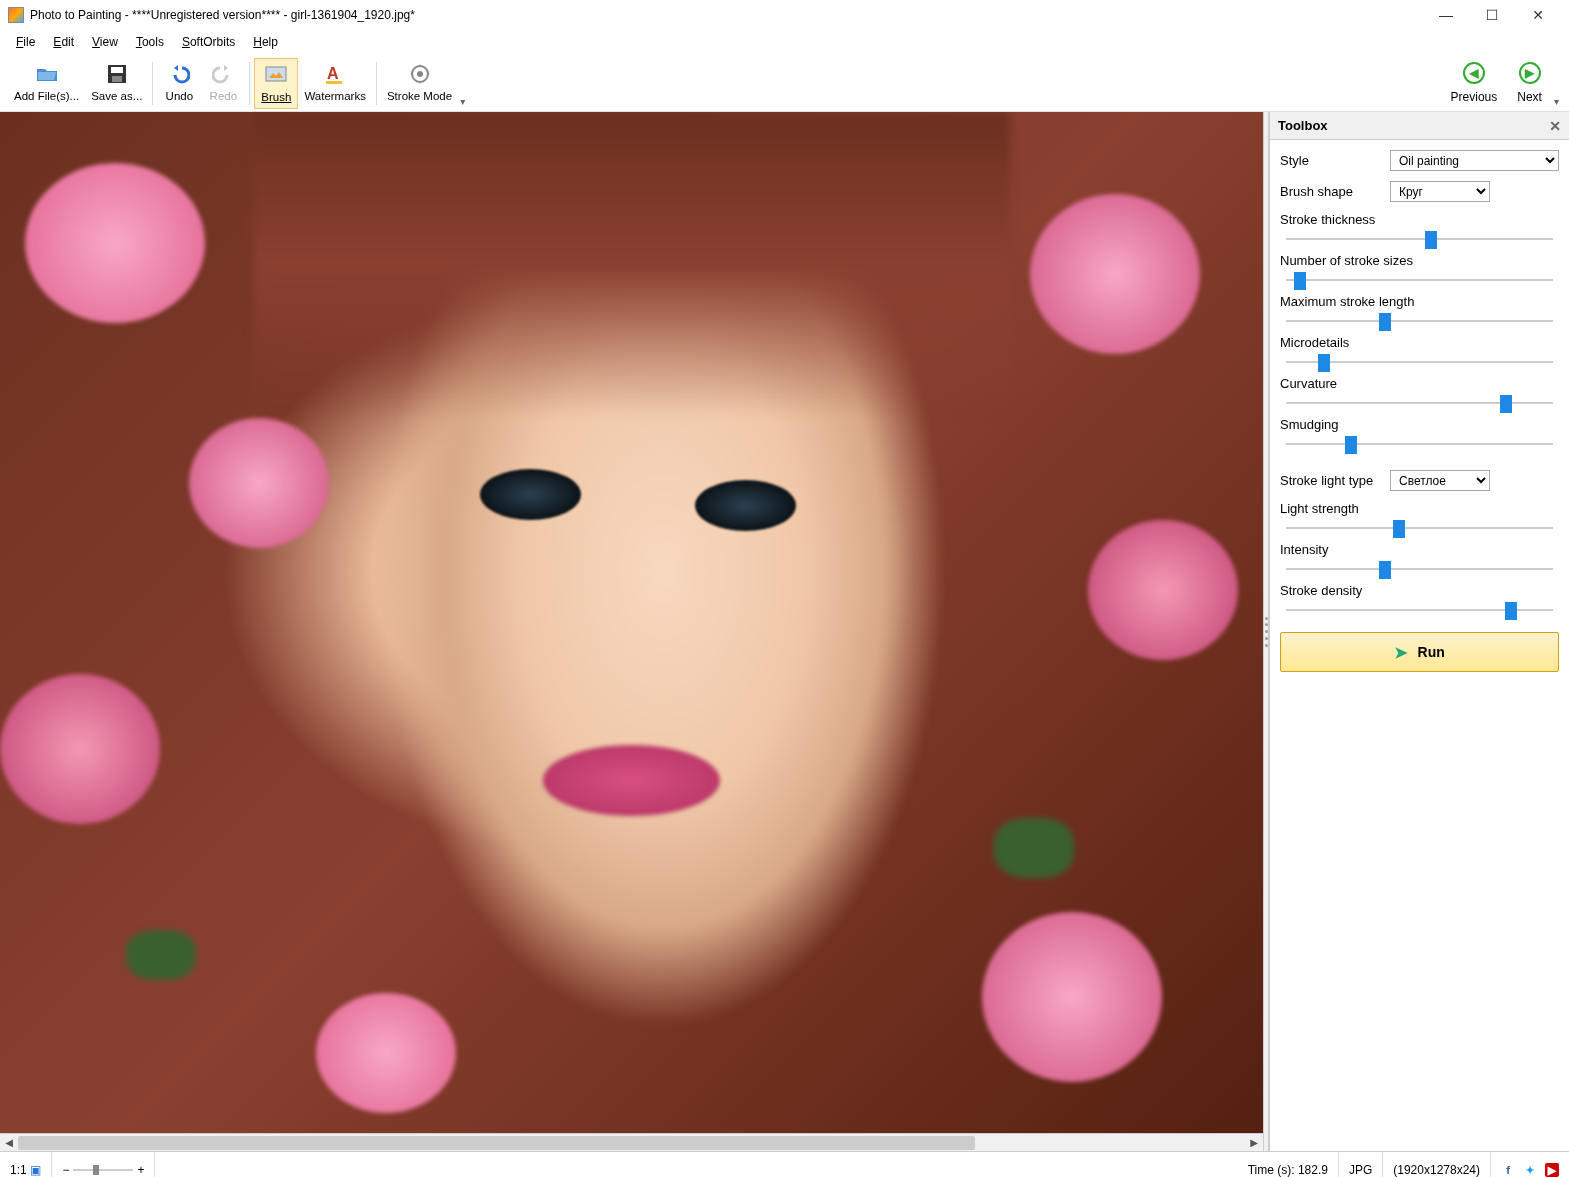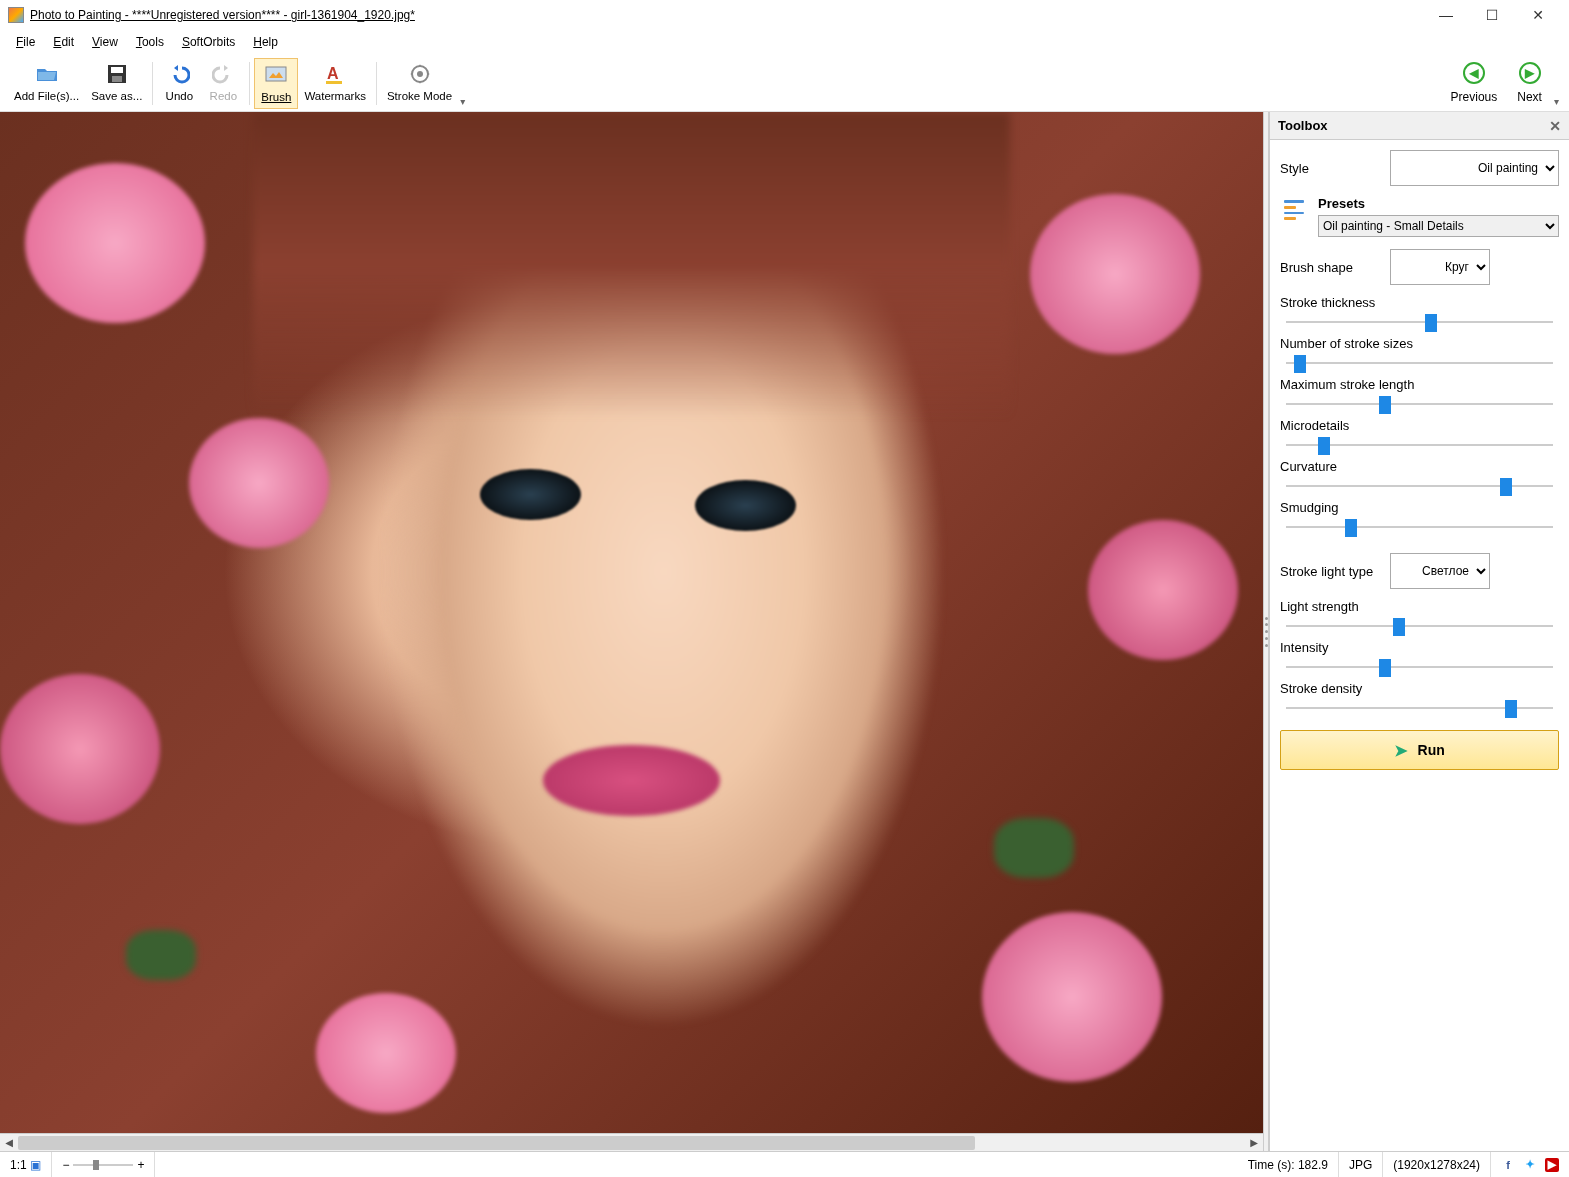--- a/index.html
+++ b/index.html
@@ -1,19 +1,19 @@
 <!DOCTYPE html>
 <html><head>
 <meta charset="utf-8">
 <style>
 * { box-sizing: border-box; margin: 0; padding: 0; }
 body { font-family: "Segoe UI", Tahoma, sans-serif; font-size: 12px; background: #fff; color: #000; width: 1569px; height: 1177px; overflow: hidden; display: flex; flex-direction: column; }
 .titlebar { height: 30px; display: flex; align-items: center; padding: 0 8px; background: #fff; }
 .titlebar .app-icon { width: 16px; height: 16px; margin-right: 6px; background: linear-gradient(135deg,#e74,#fa0,#4af); border: 1px solid #888; }
-.titlebar .title { flex: 1; font-size: 12px; text-decoration: underline; }
+.titlebar .title { flex: 1; font-size: 12px; }
 .win-controls { display: flex; }
 .win-btn { width: 46px; height: 30px; display: flex; align-items: center; justify-content: center; font-size: 14px; color: #333; }
 .menubar { height: 24px; display: flex; align-items: center; padding: 0 8px; gap: 2px; }
 .menu-item { padding: 3px 8px; font-size: 12px; }
 .menu-item u { text-decoration: underline; }
 .toolbar { display: flex; align-items: flex-start; padding: 4px 8px 2px 8px; border-bottom: 1px solid #ddd; }
 .tool-group { display: flex; }
 .tool-btn { display: flex; flex-direction: column; align-items: center; justify-content: flex-start; padding: 4px 6px; min-width: 44px; text-align: center; }
 .tool-btn .icon { width: 24px; height: 24px; margin-bottom: 4px; display:flex; align-items:center; justify-content:center; }
 .tool-btn .lbl { font-size: 11.5px; line-height: 13px; text-align: center; }
@@ -28,21 +28,21 @@
 .canvas-area { flex:1; background:#888; position:relative; display:flex; flex-direction:column; min-width:0;}
 .sidebar-splitter { width:6px; background:#f0f0f0; border-left:1px solid #ccc; border-right:1px solid #ccc; display:flex; align-items:center; justify-content:center; }
 .splitter-dots { width:3px; height:30px; display:flex; flex-direction:column; justify-content:space-between; }
 .splitter-dots span { width:3px; height:3px; background:#999; border-radius:50%; }
 .sidebar { width:300px; background:#fff; border-left:1px solid #ccc; display:flex; flex-direction:column; }
 .sidebar-header { height:28px; background:#f0f0f0; border-bottom:1px solid #ccc; display:flex; align-items:center; padding:0 8px; font-weight:bold; font-size:13px; }
 .sidebar-header .close { margin-left:auto; color:#666; font-size:14px; }
 .sidebar-body { flex:1; padding:10px 10px; overflow-y:auto; font-size:13px; }
 .row { display:flex; align-items:center; margin-bottom:10px; }
 .row label { flex:0 0 110px; }
-.row select, .row .select { flex:1; border:1px solid #aaa; background:#fff; height:36px; padding:0 4px; font-size:12px;text-align:right;}
+.row select, .row .select { flex:1; border:1px solid #aaa; background:#fff; height:21px; padding:0 4px; font-size:12px;}
 .presets-box { display:flex; align-items:flex-start; gap:10px; margin-bottom:12px; }
 .presets-icon { width:28px; height:28px; background:linear-gradient(#4af,#4af); display:flex; flex-direction:column; gap:3px; padding:4px; background:none;}
 .presets-icon .bar { height:4px; background:#4a90d9; border-radius:1px; }
 .presets-icon .bar.o { background:#f0a030; width:60%; }
 .presets-right { flex:1; }
 .presets-right .ptitle { font-weight:bold; margin-bottom:4px; }
 .presets-right select { width:100%; height:22px; border:1px solid #aaa; background:#f0f0f0; font-size:12px;}
 .slider-block { margin-bottom:4px; }
 .slider-block .slabel { margin-bottom:2px; font-size:13px; }
 .slider { position:relative; height:20px; margin:0 6px; }
@@ -50,21 +50,21 @@
 .slider .thumb { position:absolute; top:2px; width:12px; height:18px; background:#1e88e5; }
 .run-btn { margin-top:12px; width:100%; height:40px; background:linear-gradient(#fff3cc,#ffe794); border:1px solid #d4a017; border-radius:2px; font-size:14px; font-weight:bold; display:flex; align-items:center; justify-content:center; gap:10px;}
 .run-btn .arrow { color:#2a7; font-size:16px; }
 .canvas-img { flex:1; background: radial-gradient(ellipse at 45% 45%, #f8d8c0 0%, #e8b898 20%, transparent 35%), linear-gradient(135deg,#6b3020,#8b4030,#552010); position:relative; overflow:hidden;}
 .flower { position:absolute; border-radius:50%; filter:blur(2px);}
 .hscroll { height:18px; background:#f0f0f0; border-top:1px solid #ccc; position:relative; display:flex; align-items:center;}
 .hscroll .arrow { width:18px; height:18px; display:flex; align-items:center; justify-content:center; color:#555; font-size:10px;}
 .hscroll .bar { flex:1; height:18px; position:relative; }
 .hscroll .bar .drag { position:absolute; left:0; width:78%; height:14px; top:2px; background:#ccc; border-radius:2px;}
 .statusbar { height:26px; border-top:1px solid #ccc; display:flex; align-items:center; font-size:12px; background:#fff;}
-.statusbar > div { padding:9px 10px; border-right:1px solid #ddd; height:100%; display:flex; align-items:center; }
+.statusbar > div { padding:0 10px; border-right:1px solid #ddd; height:100%; display:flex; align-items:flex-end; }
 .statusbar .spacer { flex:1; border:none;}
 .zoom-ctrl { display:flex; align-items:center; gap:4px;}
 .mini-slider { width:60px; height:14px; position:relative; }
 .mini-slider .track { position:absolute; top:6px; left:0; right:0; height:2px; background:#ccc;}
 .mini-slider .thumb { position:absolute; top:2px; left:20px; width:6px; height:10px; background:#888;}
 .social { display:flex; gap:8px; }
 .social span { width:14px; height:14px; display:inline-flex; align-items:center; justify-content:center; font-size:11px; font-weight:bold;}
 svg { display:block; }
 select { font-family:inherit; }
 .painting { position:absolute; inset:0; }
@@ -223,32 +223,20 @@
   <div class="sidebar">
     <div class="sidebar-header">
       <span>Toolbox</span>
       <span class="close">✕</span>
     </div>
     <div class="sidebar-body">
       <div class="row">
         <label>Style</label>
         <select><option>Oil painting</option></select>
       </div>
-      <div class="presets-box">
-        <div class="presets-icon">
-          <div class="bar"></div>
-            <div class="bar o"></div>
-            <div class="bar"></div>
-            <div class="bar o"></div>
-        </div>
-        <div class="presets-right">
-          <div class="ptitle">Presets</div>
-          <select><option>Oil painting - Small Details</option></select>
-        </div>
-      </div>
       <div class="row">
         <label>Brush shape</label>
         <select style="flex:0 0 100px"><option>Круг</option></select>
       </div>
 
       <div class="slider-block">
           <div class="slabel">Stroke thickness</div>
         <div class="slider">
             <div class="track"></div>
             <div class="thumb" style="left:52%"></div>

